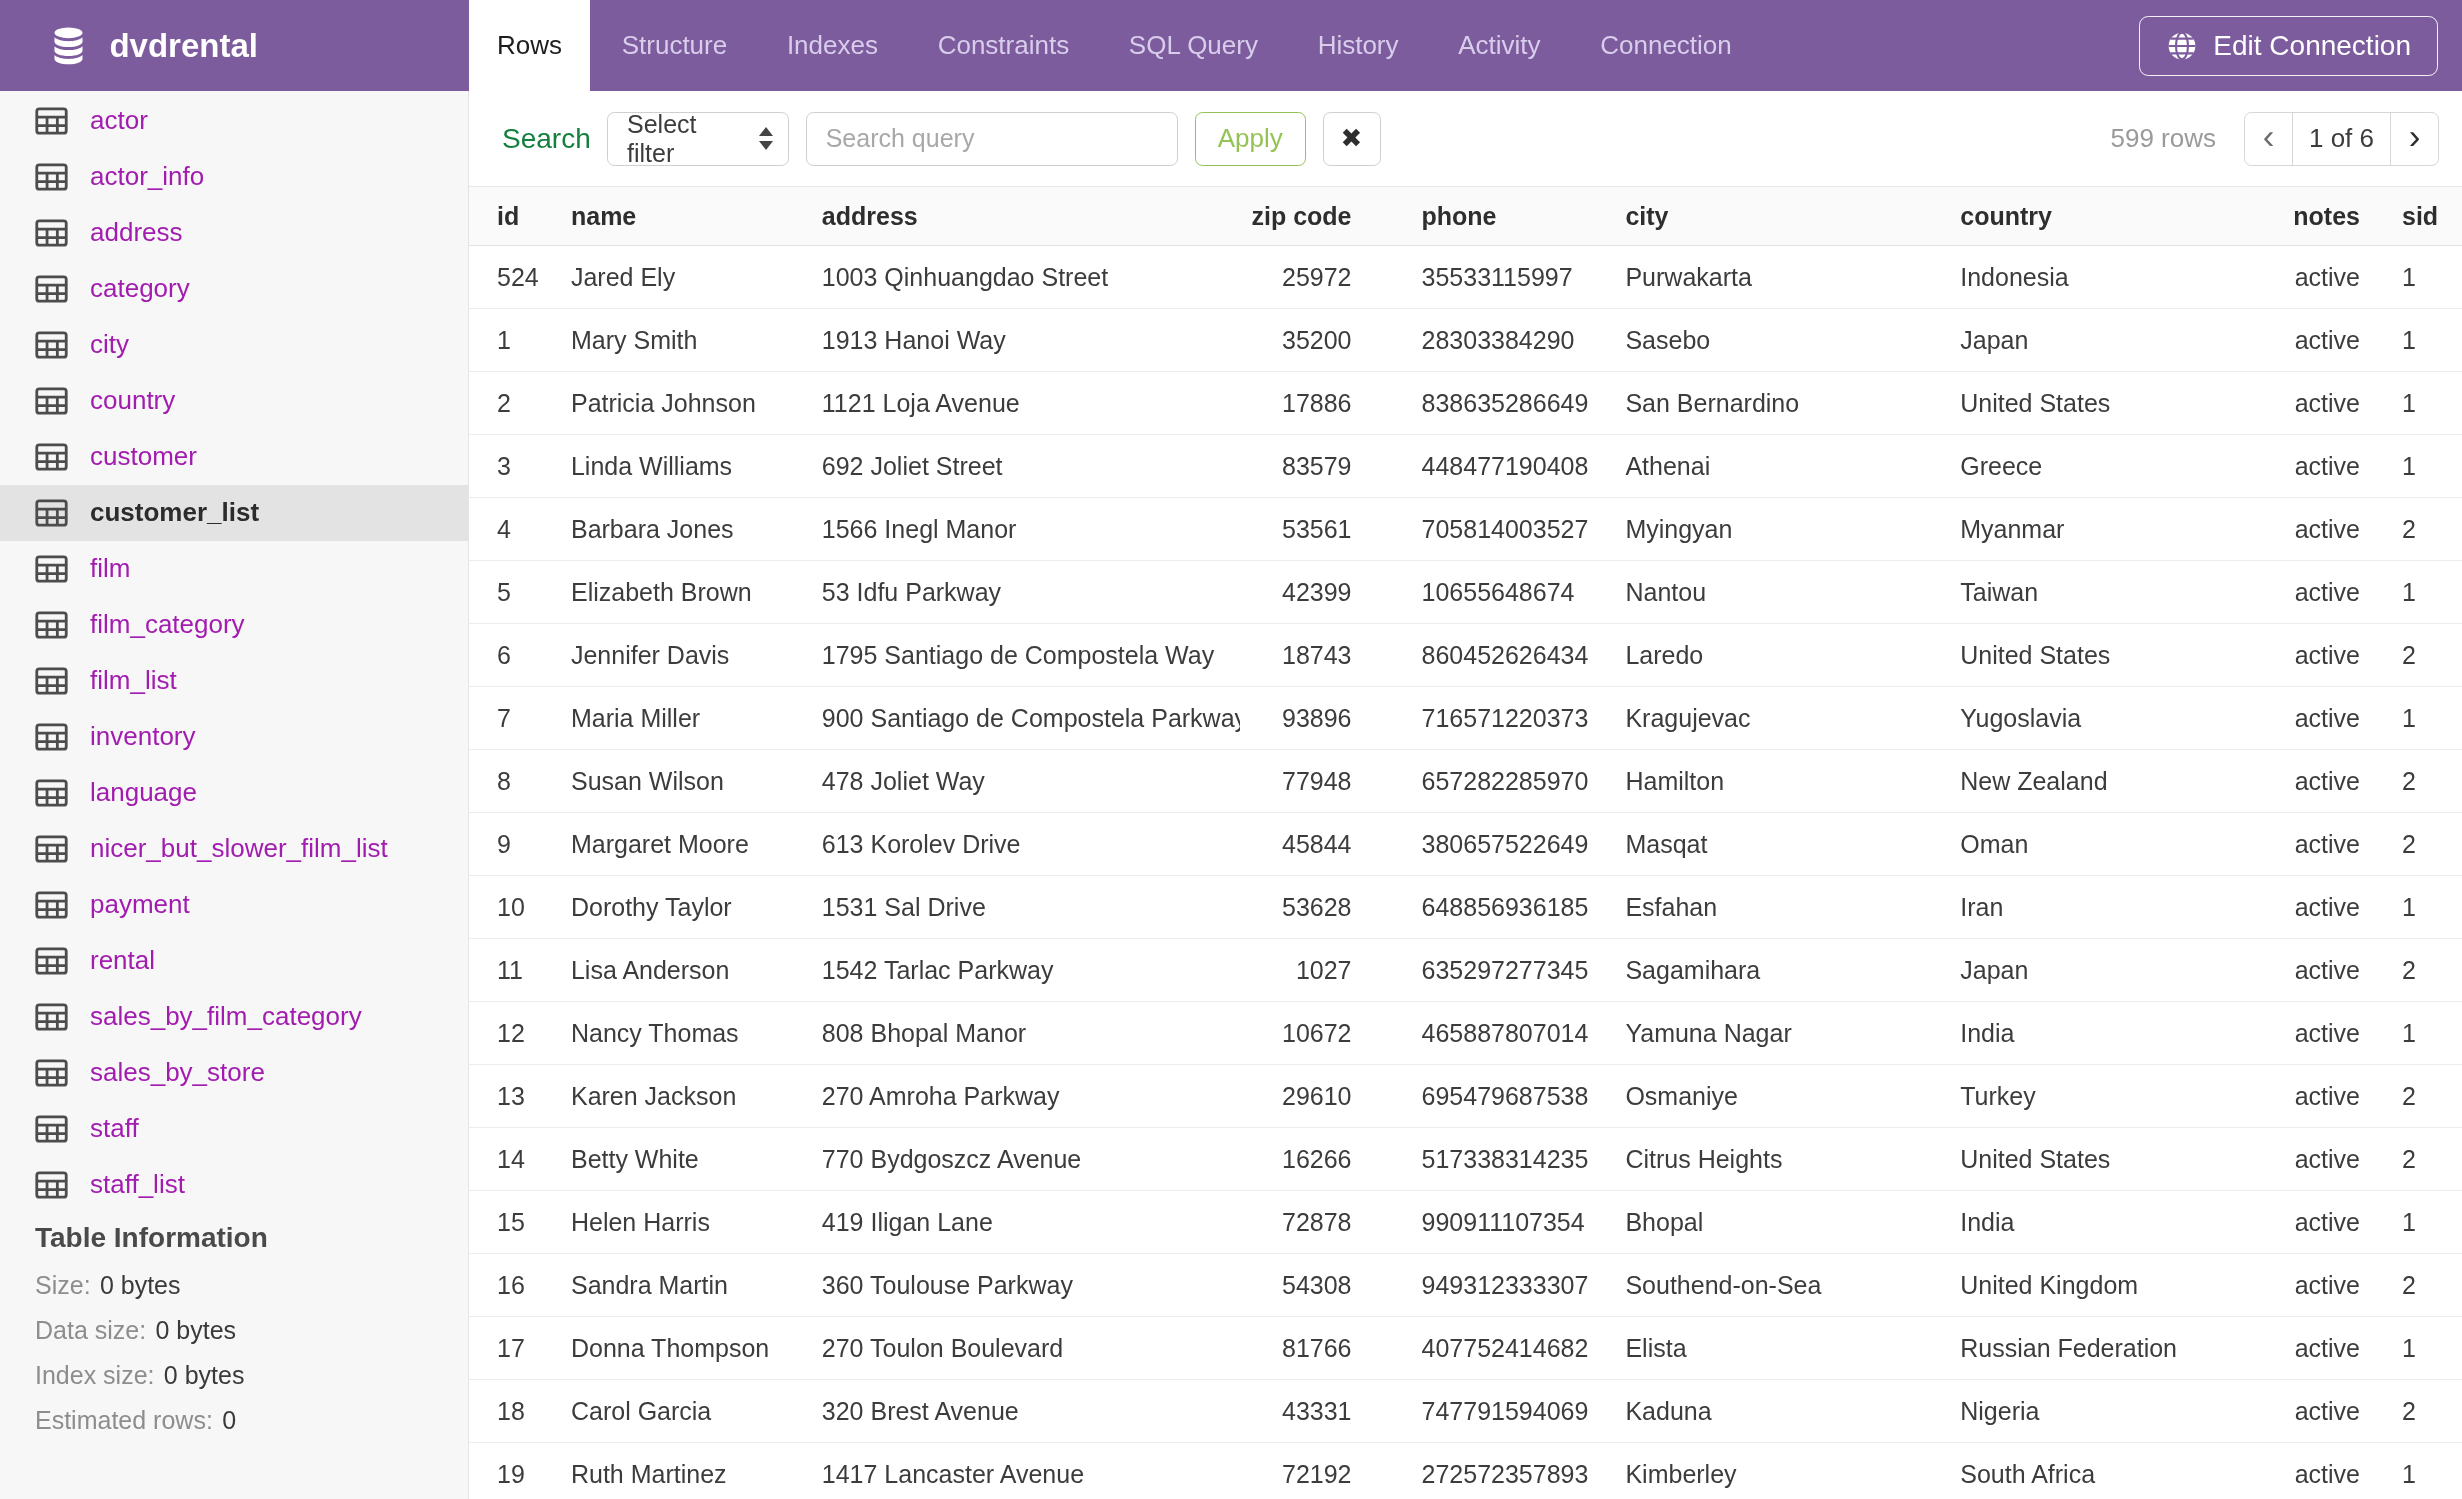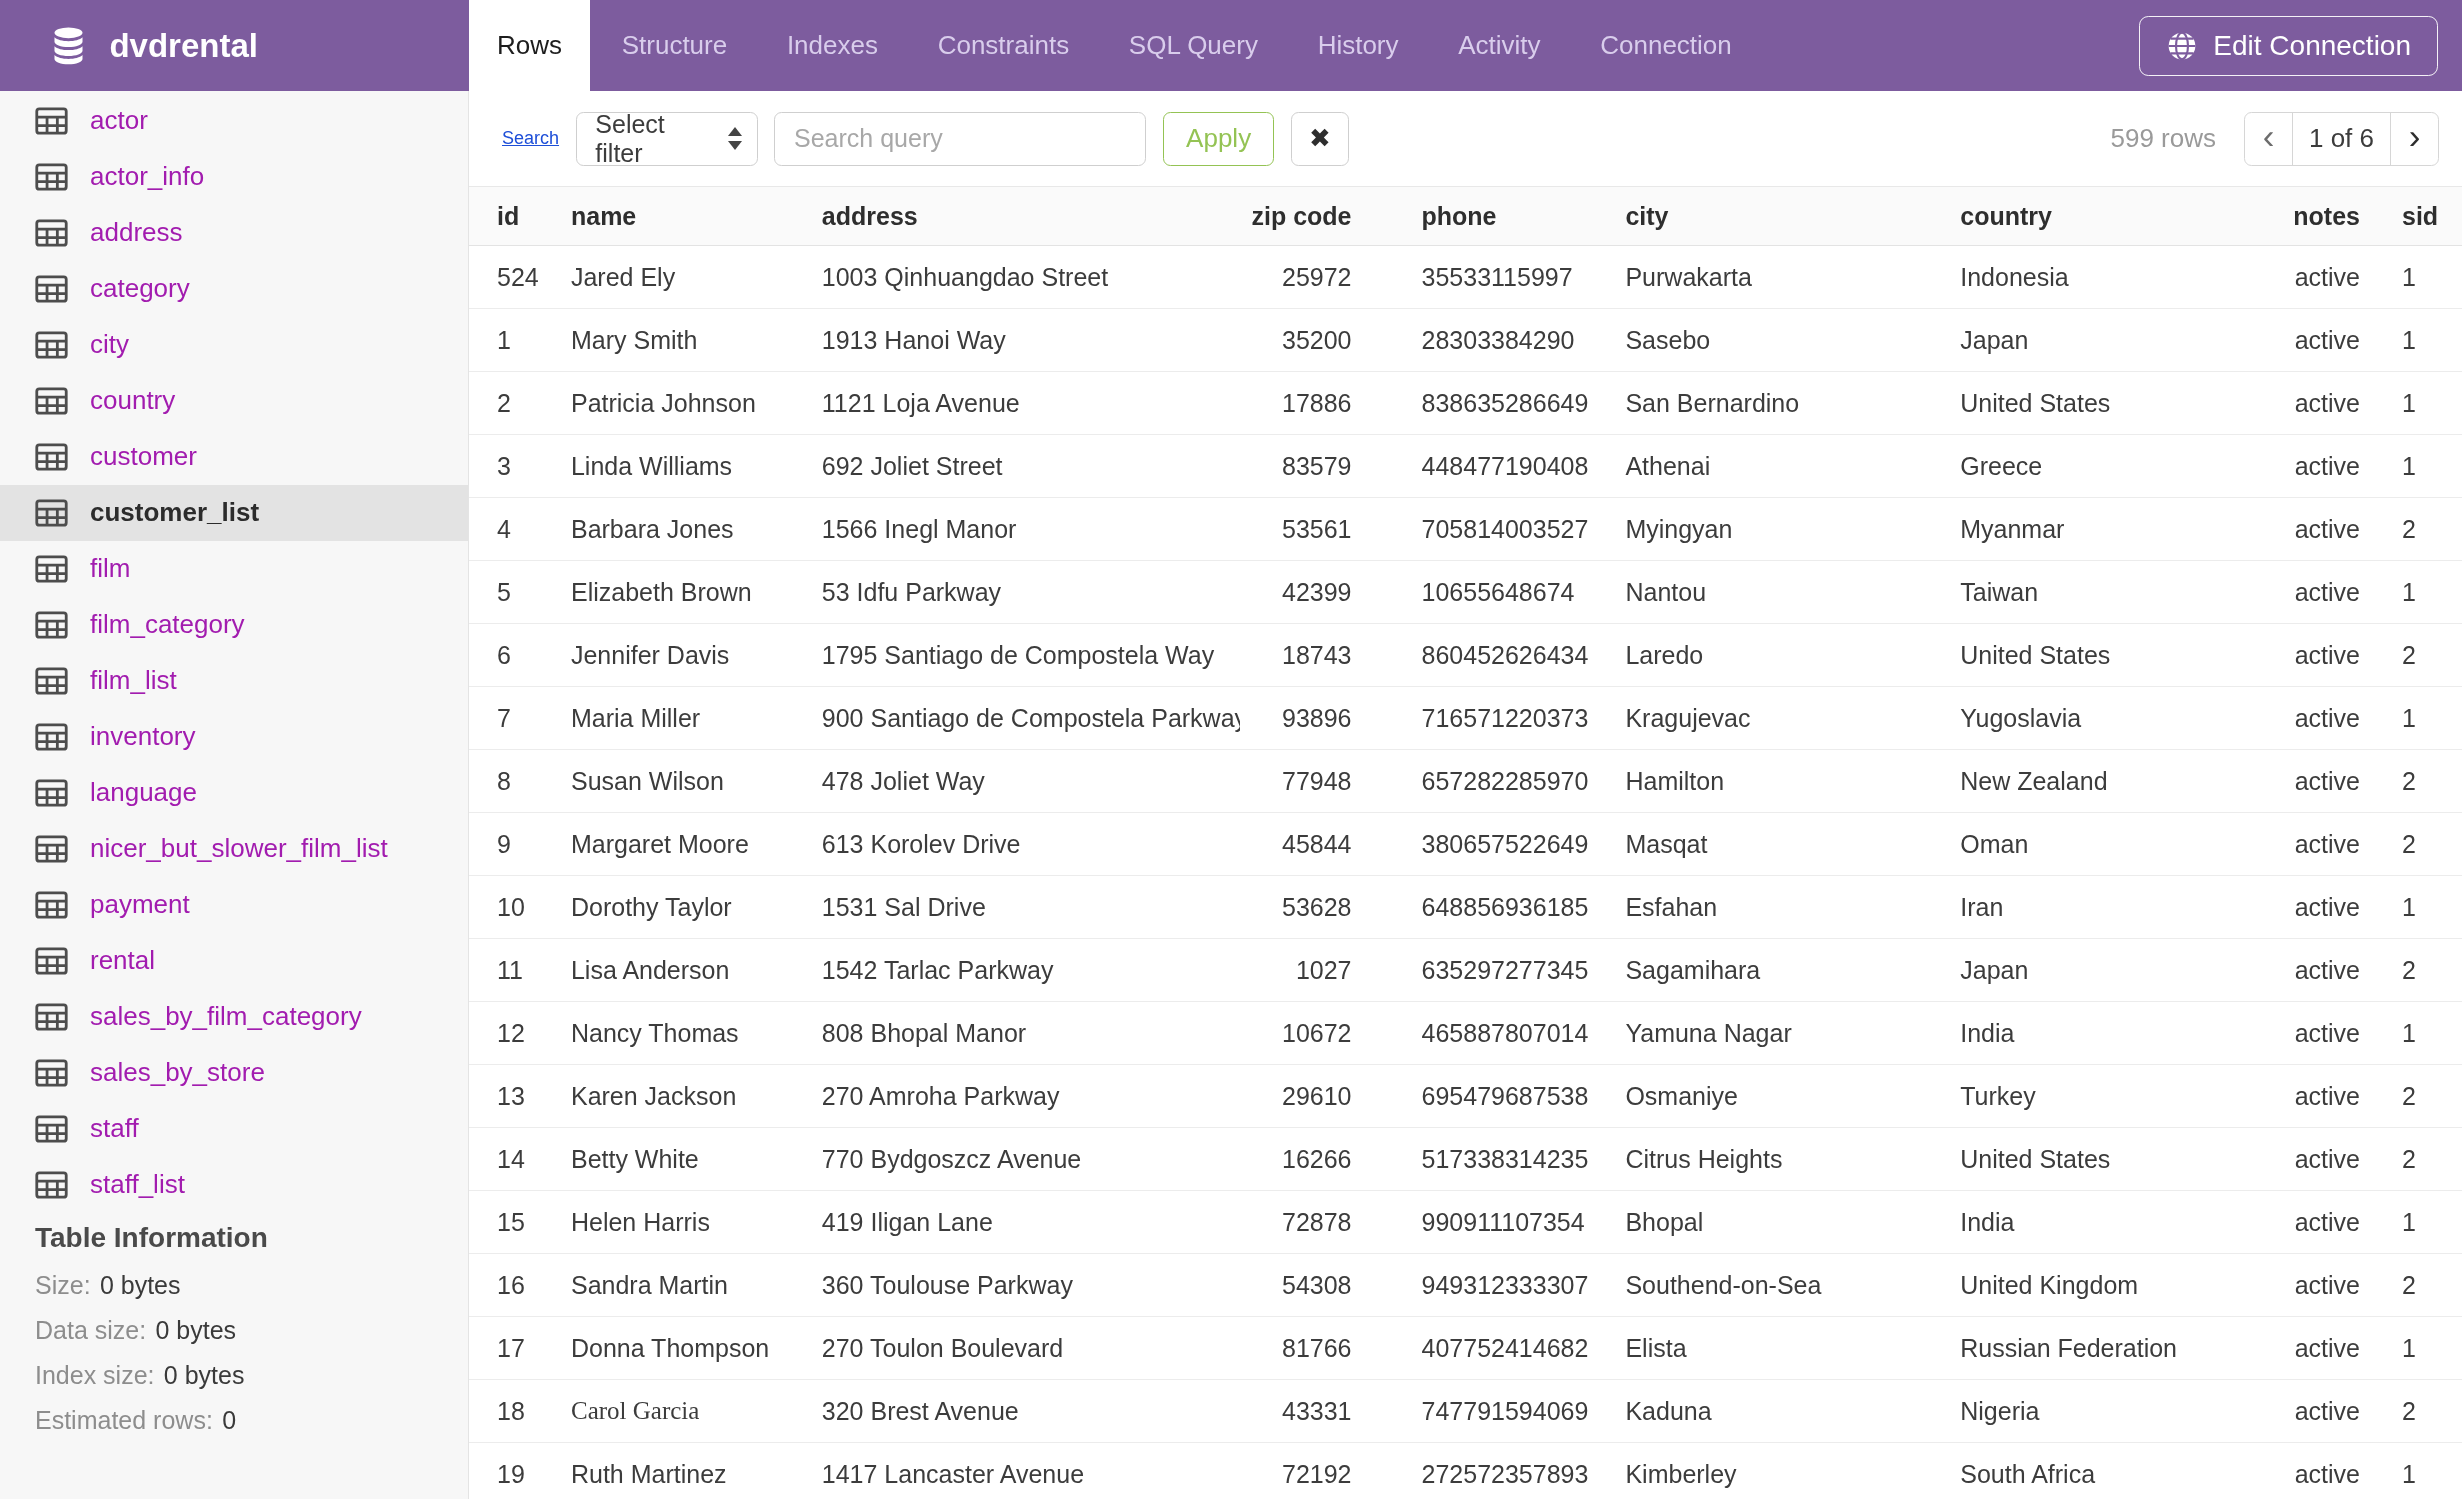--- a/index.html
+++ b/index.html
@@ -41,21 +41,21 @@
     font-size:28px; color:#4a4a4a; font-weight:bold; }
   .info-row { height:45px; display:flex; align-items:center; font-size:25px; }
   .info-row .lbl { color:#8d8d8d; }
   .info-row .val { color:#3a3a3a; margin-left:9.3px; }
 
   
   .content { flex:1; display:flex; flex-direction:column; min-width:0; }
 
   .toolbar { height:95px; flex:0 0 95px; display:flex; align-items:center;
     padding:0 23px 0 33px; background:#fff; }
-  .search-label { color:#1d4ed8; font-size:18px; margin-right:16.7px;text-decoration:underline; }
+  .search-label { color:#15803d; font-size:28px; margin-right:16.7px; }
   .select { height:54px; border:0.9px solid #cfcfcf; border-radius:7.4px; background:#fff;
     display:flex; align-items:center; justify-content:space-between;
     padding:0 15px 0 18.6px; cursor:pointer; margin-right:16.7px; }
   .select .sel-val { font-size:25px; color:#3c3c3c; }
   .sel-col { width:279px; }
   .sel-fil { width:182px; }
   .arrows { display:flex; flex-direction:column; gap:4.6px; margin-left:13px; }
   .arrows i { width:0; height:0; border-left:7.4px solid transparent; border-right:7.4px solid transparent; }
   .arrows .up { border-bottom:9.3px solid #444; }
   .arrows .dn { border-top:9.3px solid #444; }
@@ -546,21 +546,21 @@
               <div class="td" style="width: 418px;">270 Toulon Boulevard</div>
               <div class="td al-r" style="width: 112px;">81766</div>
               <div class="td" style="width: 274px; padding-left: 70px;">407752414682</div>
               <div class="td" style="width: 335px;">Elista</div>
               <div class="td" style="width: 307px;">Russian Federation</div>
               <div class="td al-r" style="width: 93px;">active</div>
               <div class="td" style="width: 102px; padding-left: 42px;">1</div>
             </div>
             <div class="tr">
               <div class="td" style="width: 74px;">18</div>
-              <div class="td" style="width: 251px; font-family: Liberation Serif, serif;">Carol Garcia</div>
+              <div class="td" style="width: 251px;">Carol Garcia</div>
               <div class="td" style="width: 418px;">320 Brest Avenue</div>
               <div class="td al-r" style="width: 112px;">43331</div>
               <div class="td" style="width: 274px; padding-left: 70px;">747791594069</div>
               <div class="td" style="width: 335px;">Kaduna</div>
               <div class="td" style="width: 307px;">Nigeria</div>
               <div class="td al-r" style="width: 93px;">active</div>
               <div class="td" style="width: 102px; padding-left: 42px;">2</div>
             </div>
             <div class="tr">
               <div class="td" style="width: 74px;">19</div>

